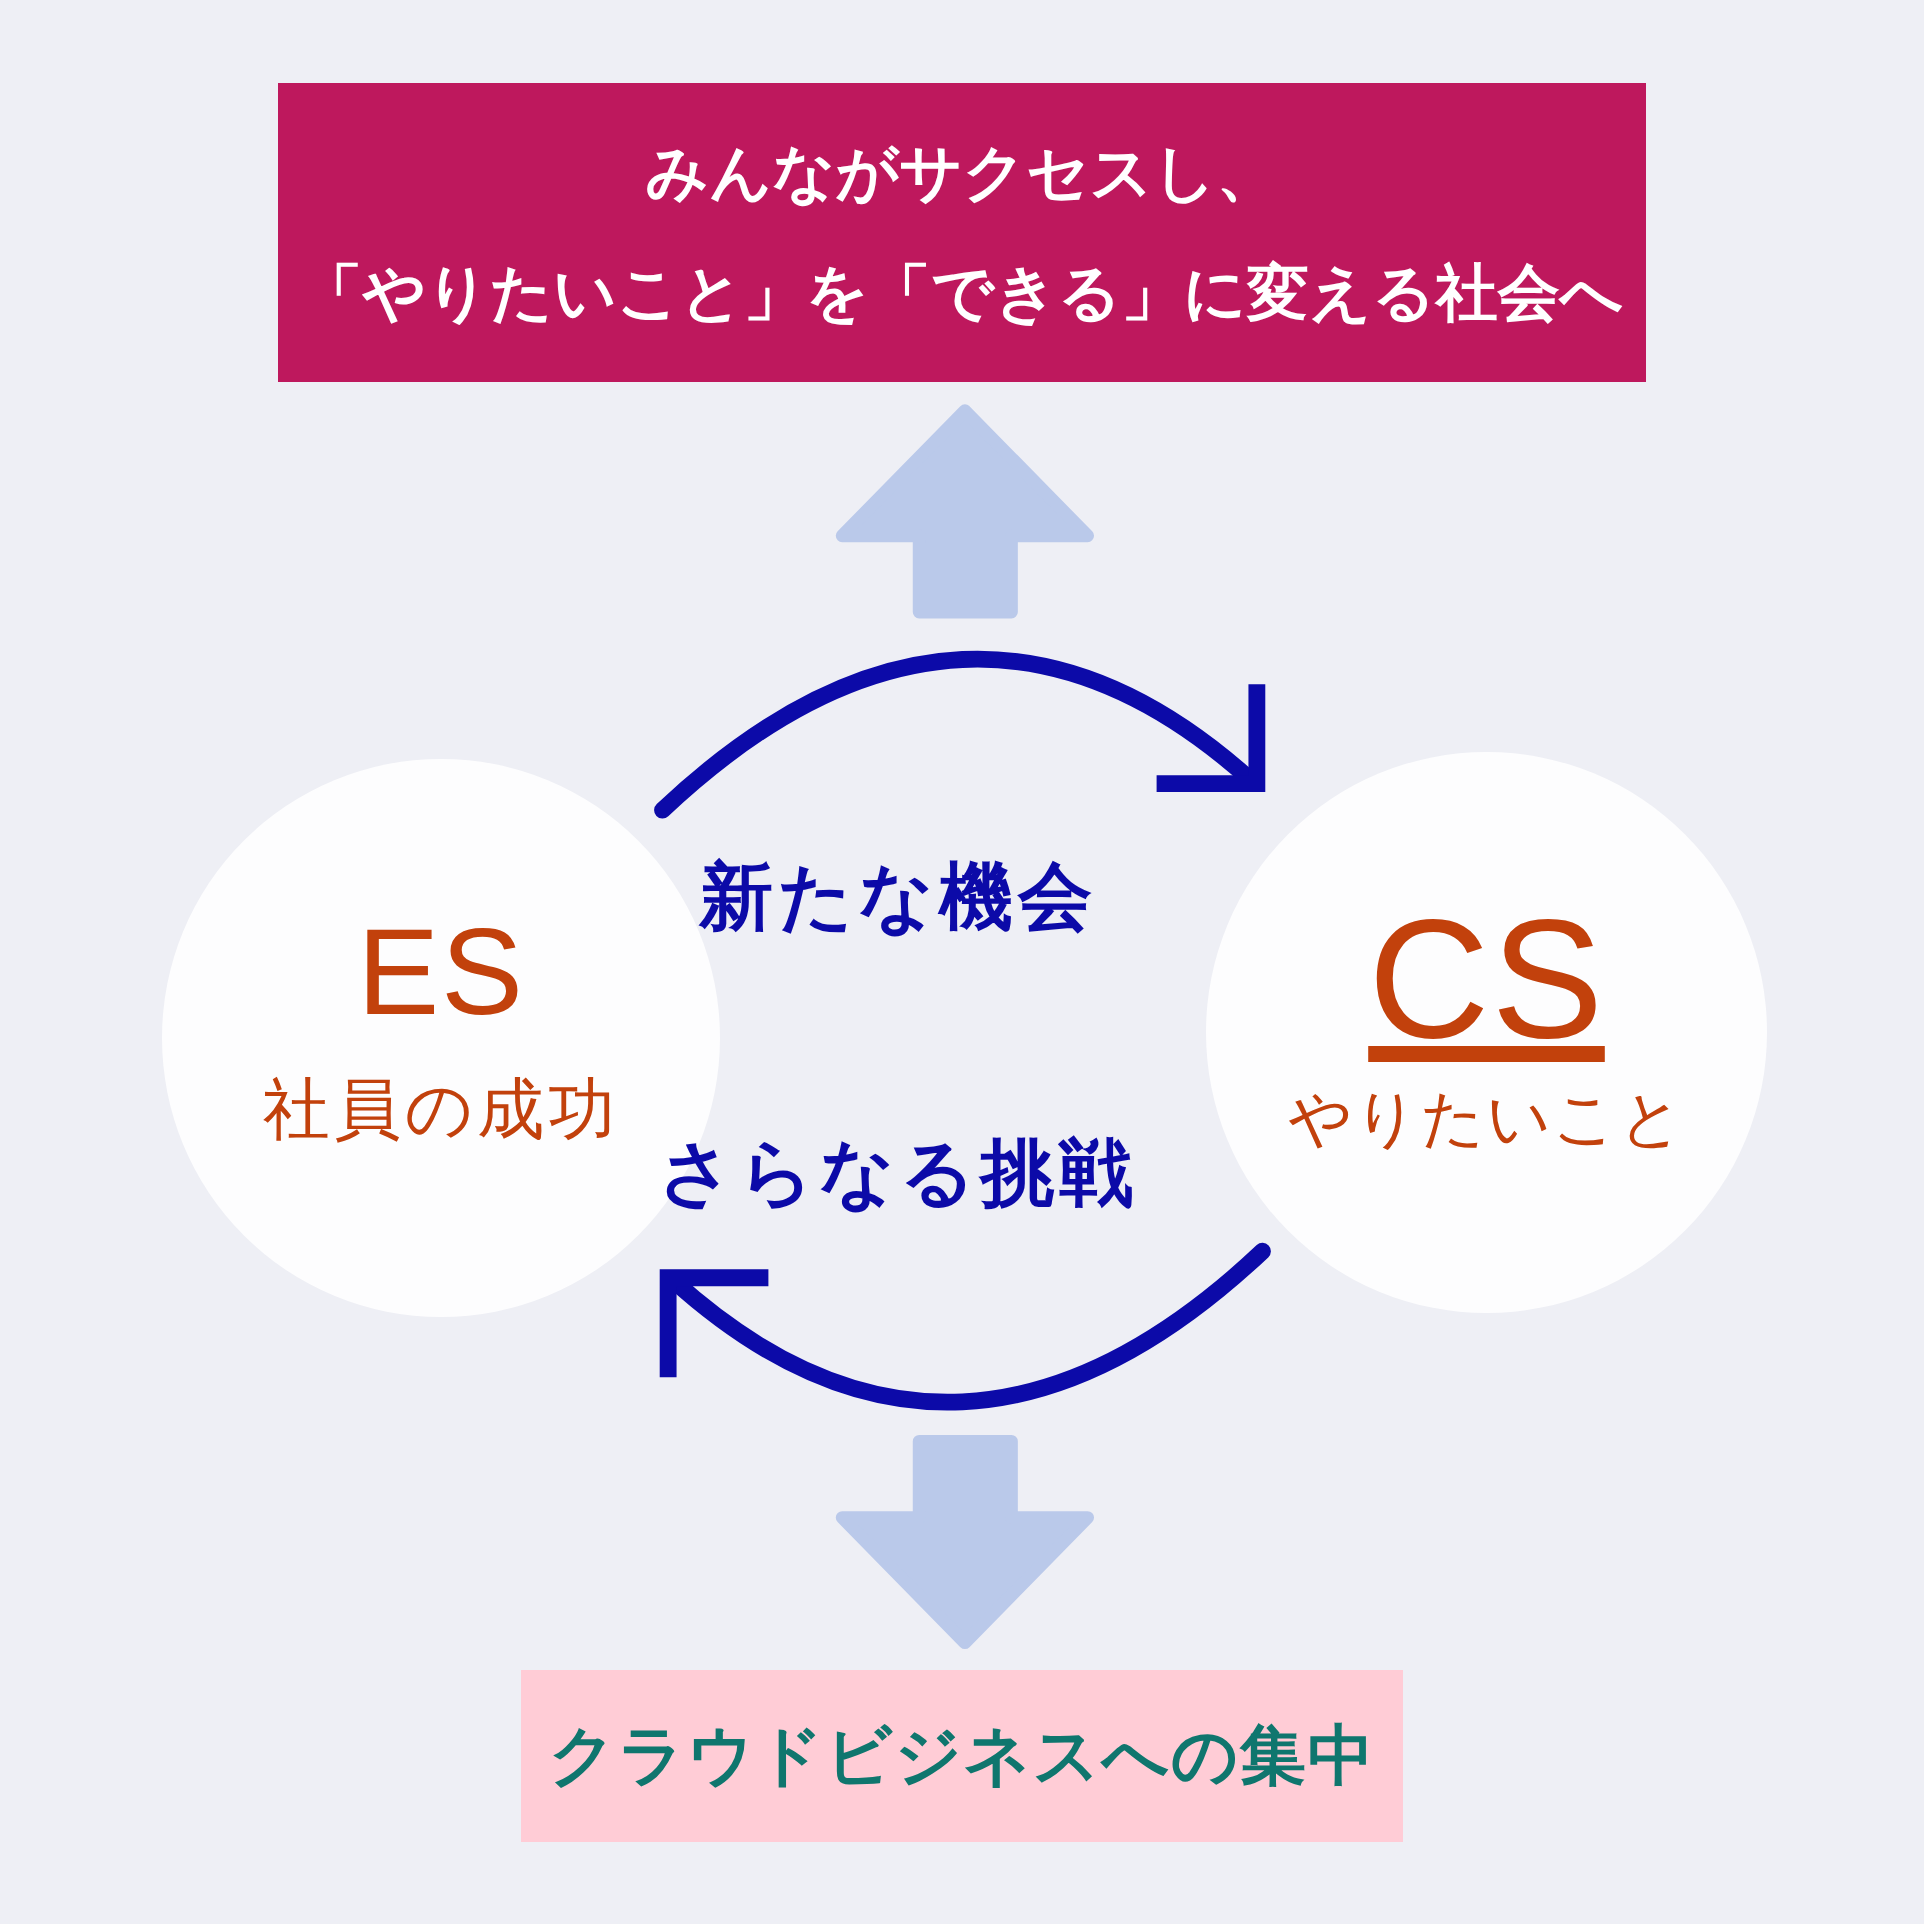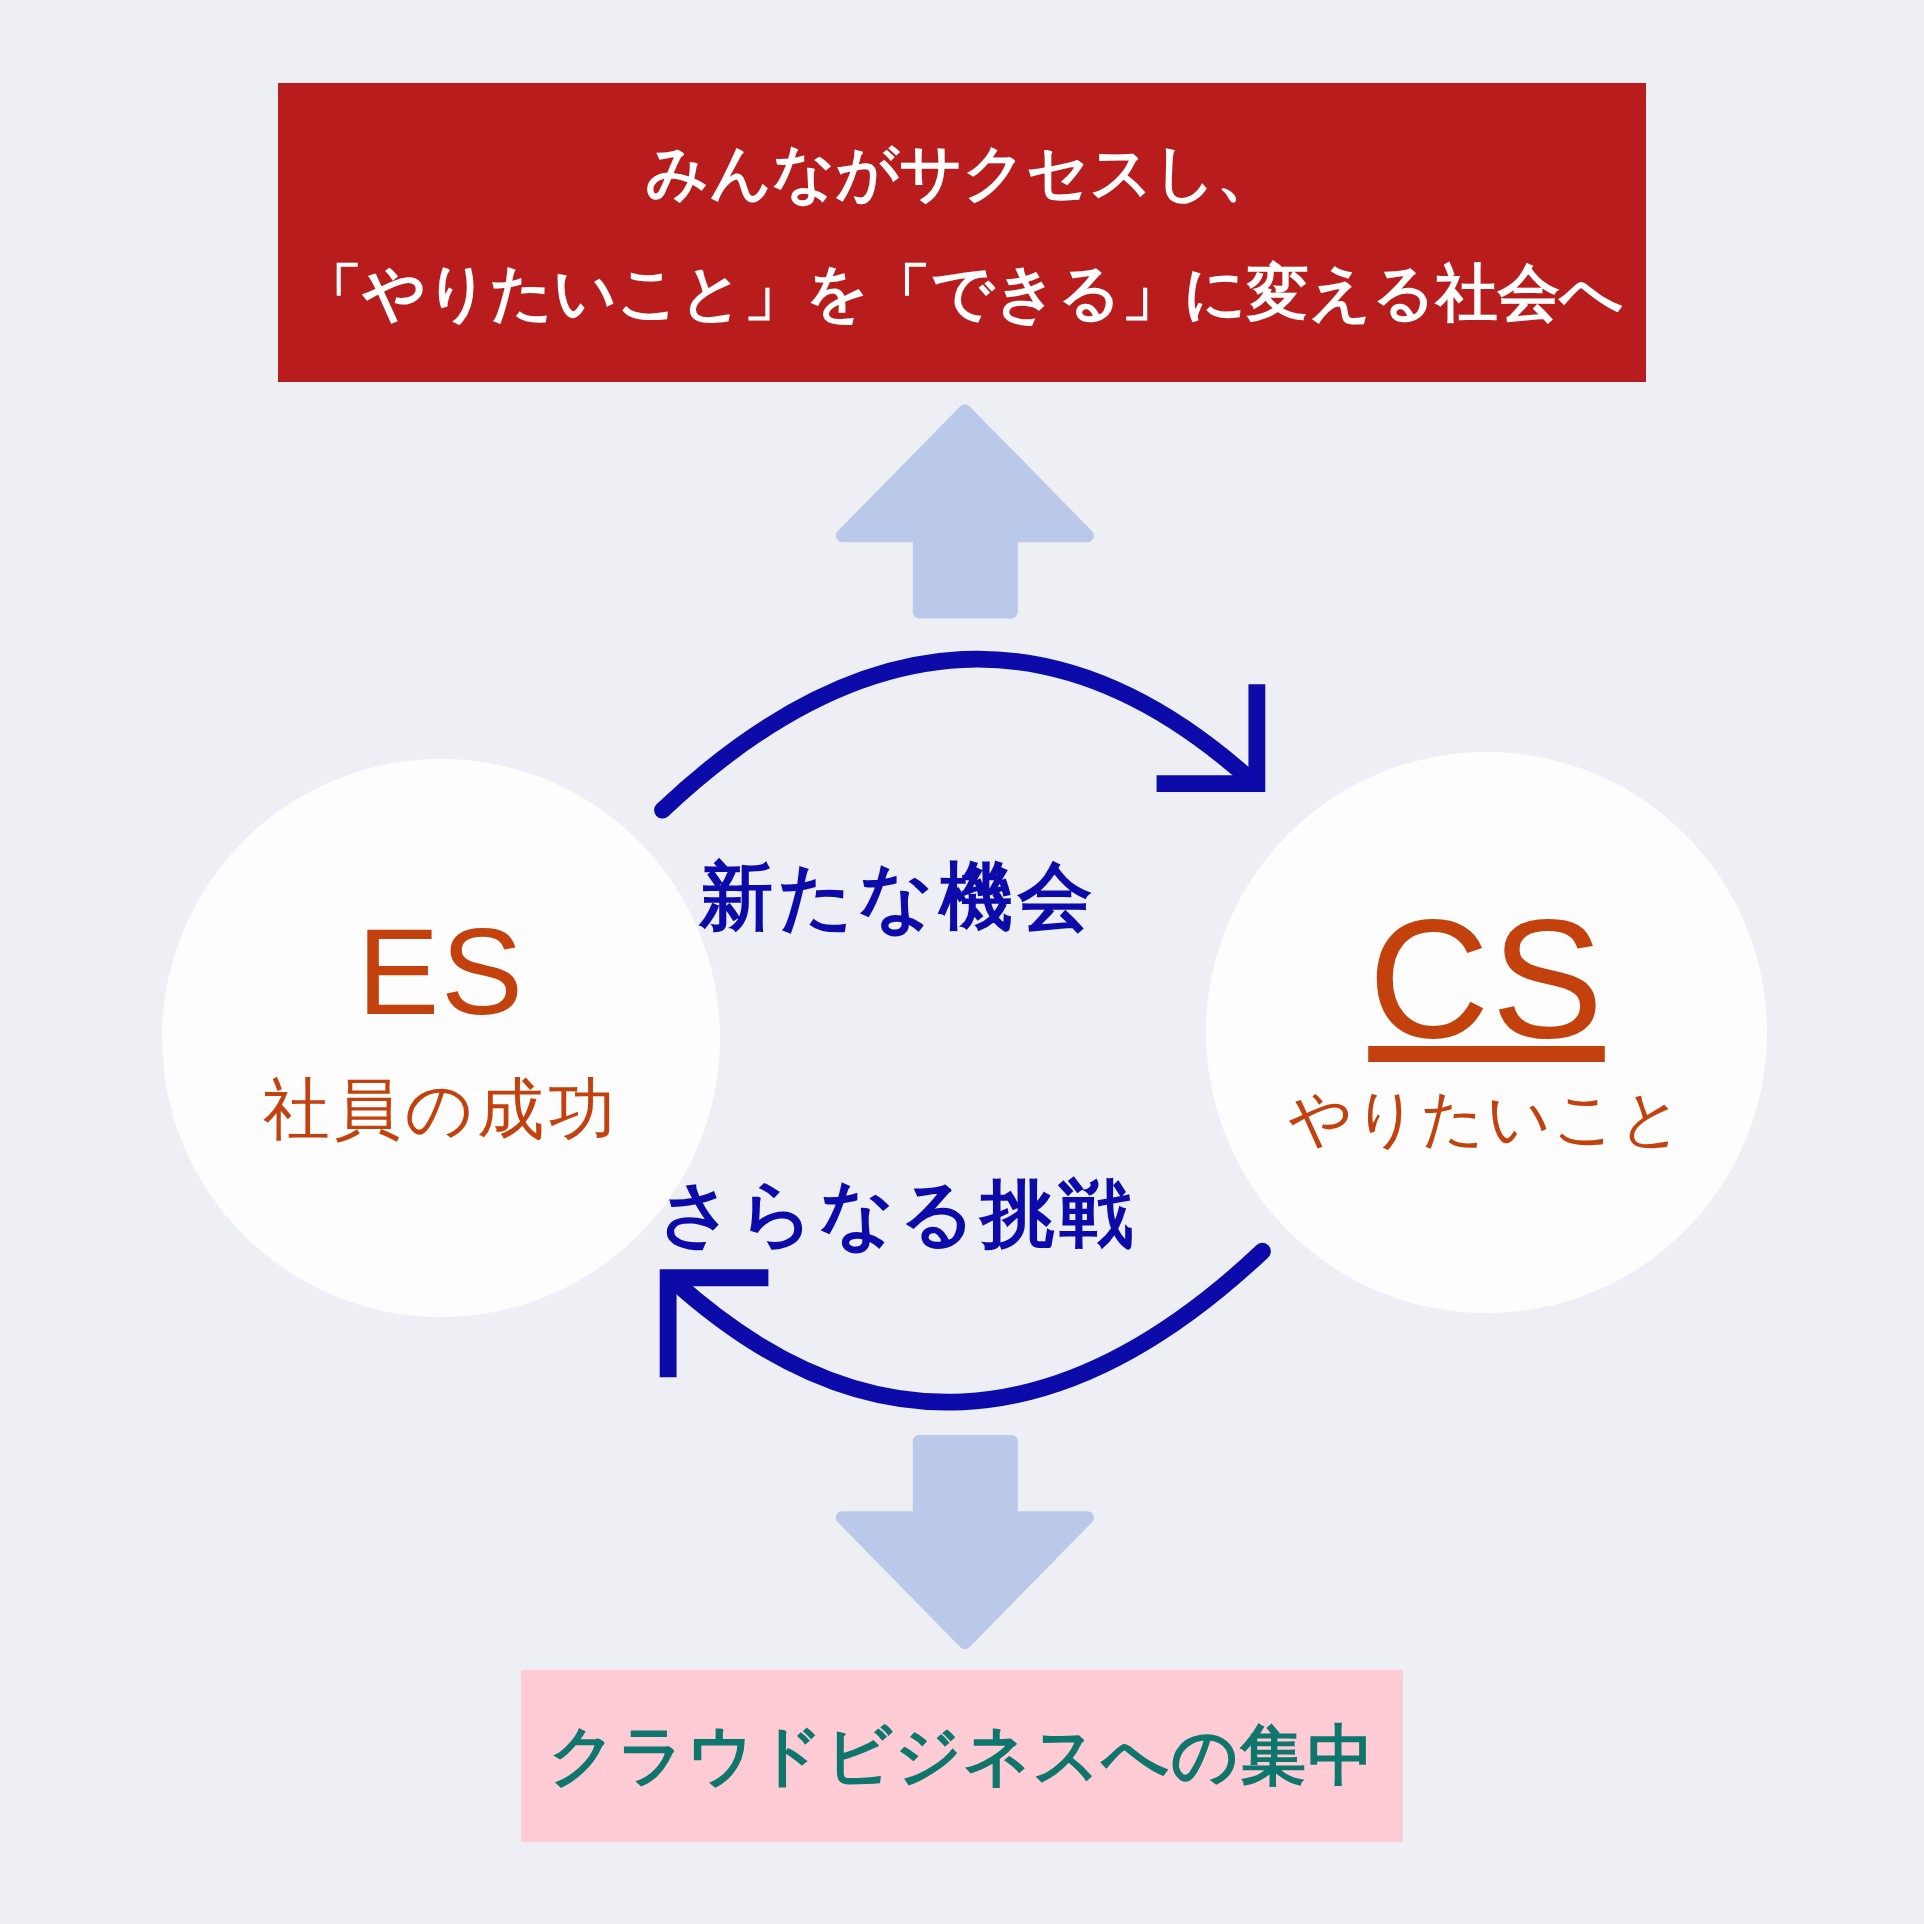--- a/index.html
+++ b/index.html
@@ -6,21 +6,21 @@
   body{
     width:1925px;height:1925px;position:relative;overflow:hidden;
     background:#eeeff5;
     font-family:"Liberation Sans","DejaVu Sans",sans-serif;
   }
   .abs{position:absolute;}
 
   
   .vision-banner{
     left:278px;top:83px;width:1368px;height:299px;
-    background:#b91c1c;
+    background:#be185d;
     display:flex;flex-direction:column;align-items:center;justify-content:center;
     color:#ffffff;font-weight:700;font-size:62px;line-height:120px;
     text-align:center;white-space:nowrap;
   }
 
   
   .circle{
     border-radius:50%;background:#fdfdfe;
   }
   .circle-es{left:162px;top:759px;width:558px;height:558px;}
@@ -34,21 +34,21 @@
   .cs-abbr{left:1206px;top:891px;width:561px;height:176px;line-height:176px;font-size:168px;letter-spacing:1.6px;text-decoration:underline;}
   .cs-label{left:1206px;top:1078px;width:561px;height:80px;line-height:80px;font-size:63px;font-weight:500;letter-spacing:1.6px;}
 
   
   .cycle-label{
     left:0;width:1796px;text-align:center;
     color:#0c0aa8;font-weight:700;font-size:74px;line-height:88px;
     letter-spacing:4.8px;white-space:nowrap;
   }
   .cycle-label-top{top:853px;}
-  .cycle-label-bottom{top:1129px;margin-top:41px;}
+  .cycle-label-bottom{top:1129px;}
 
   
   .focus-banner{
     left:521px;top:1670px;width:882px;height:172px;
     background:#ffccd6;
     display:flex;align-items:center;justify-content:center;
     color:#0f766e;font-weight:700;font-size:66px;letter-spacing:1.6px;
     white-space:nowrap;
   }
 

